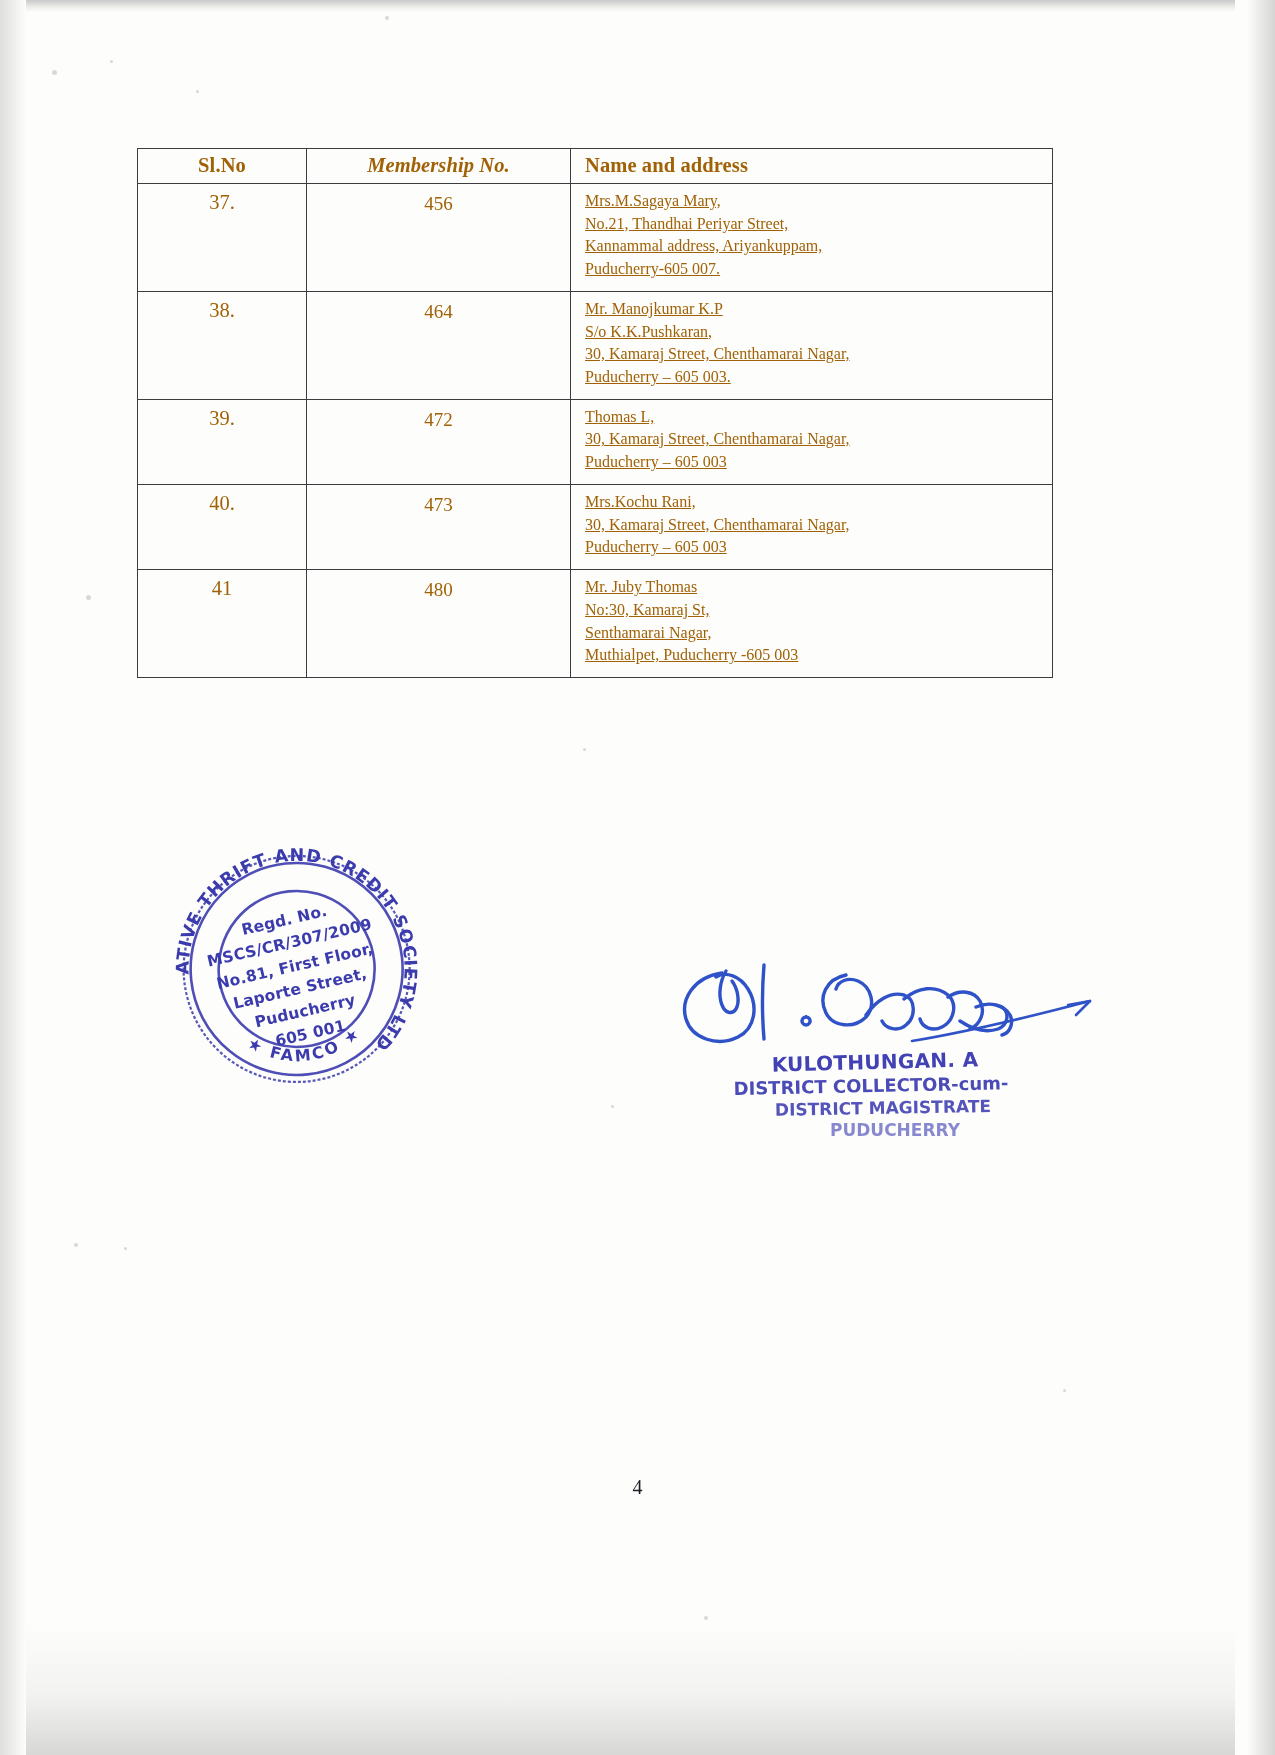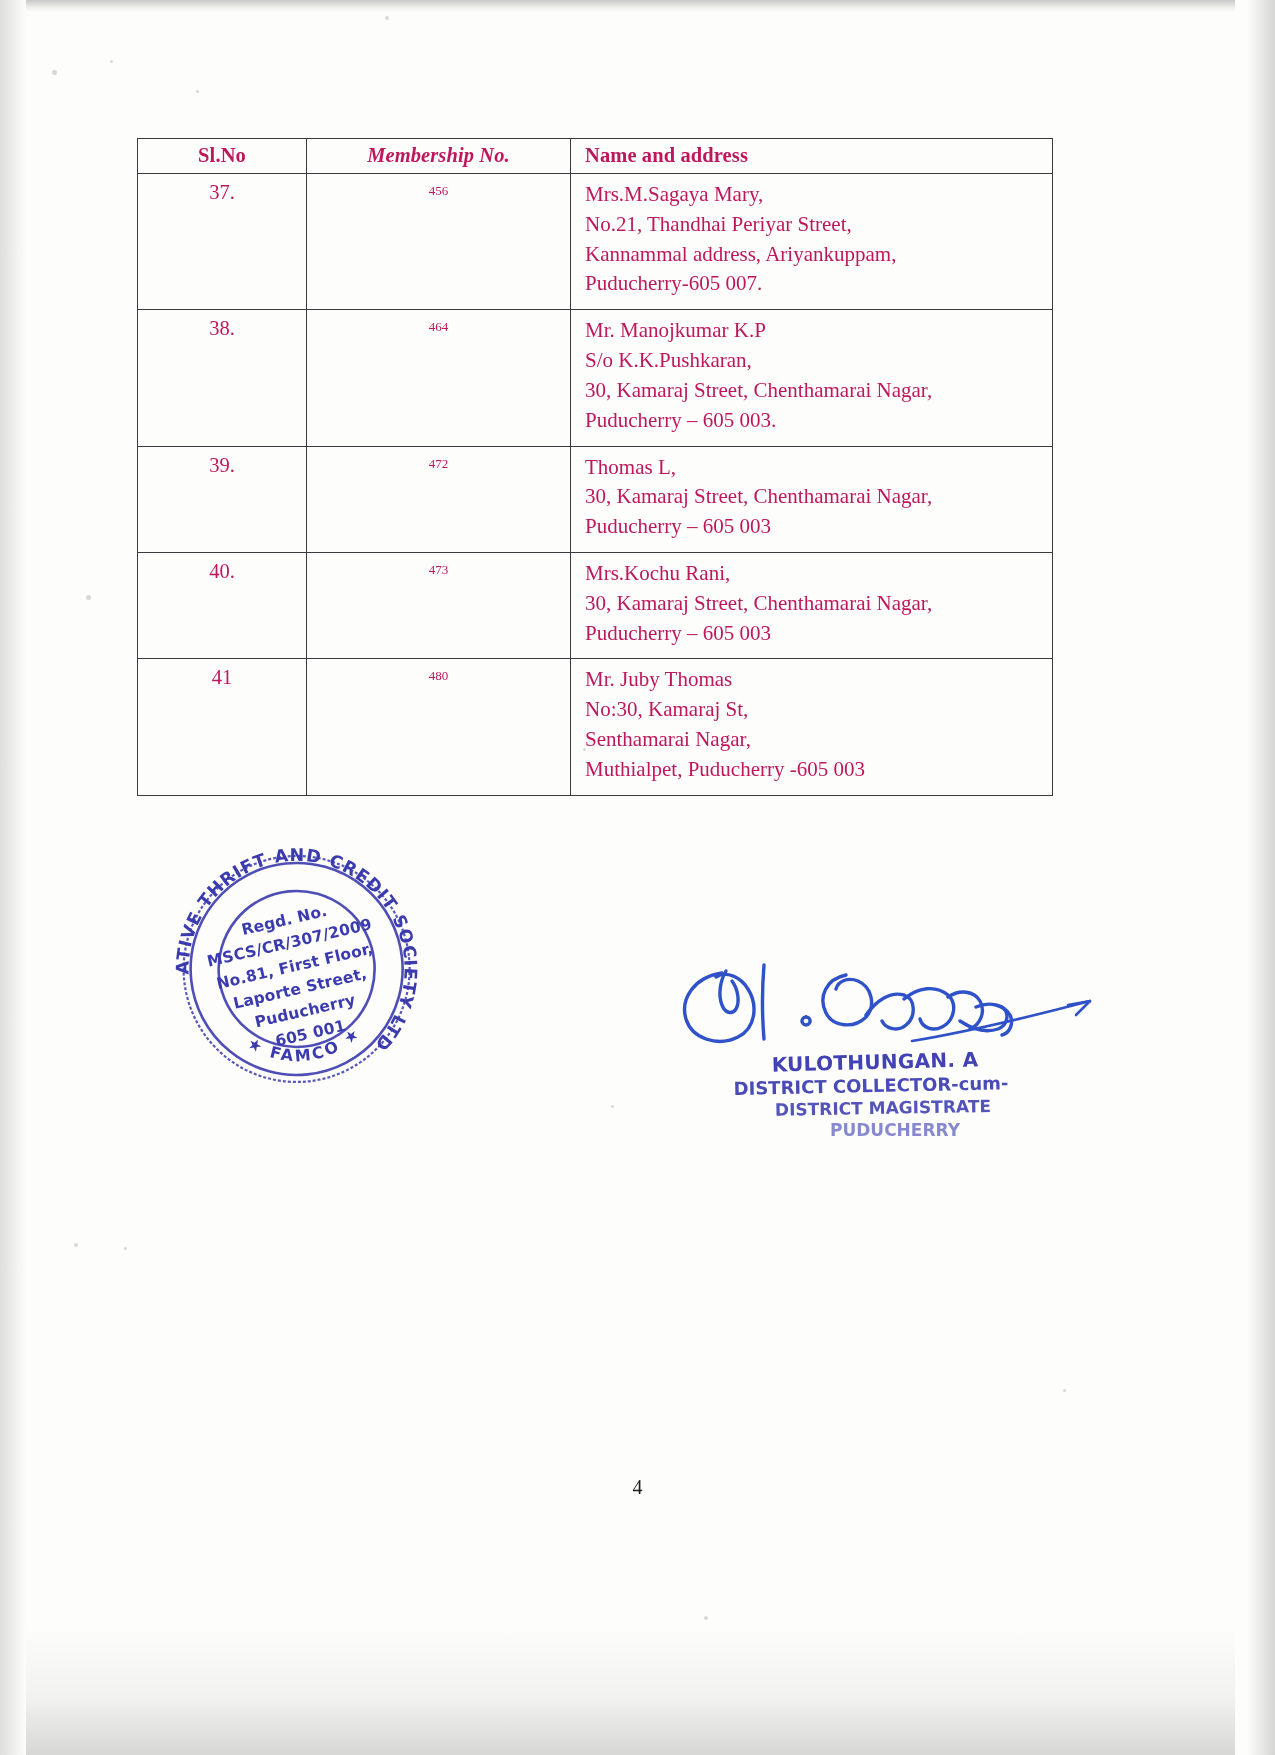--- a/index.html
+++ b/index.html
@@ -45,25 +45,25 @@
     position: absolute;
     background: #b9b9b5;
     border-radius: 50%;
     opacity: .55;
   }
 
   
   .member-table {
     position: absolute;
     left: 137px;
-    top: 138px;
+    top: 148px;
     width: 848px;
     border-collapse: collapse;
     table-layout: fixed;
-    color: #be185d;
+    color: #a16207;
   }
   .member-table td, .member-table th {
     border: 1.5px solid #3b3b40;
     vertical-align: top;
     padding: 6px 10px 10px 10px;
   }
   .member-table th {
     text-align: center;
     font-weight: bold;
     font-size: 20.5px;
@@ -75,27 +75,28 @@
   th.col-mem  { width: 243px; font-style: italic; }
   th.col-name { width: 457px; text-align: left; padding-left: 14px; margin-top: 36px; }
 
   td.cell-sl {
     text-align: center;
     font-size: 20.5px;
     padding-top: 7px;
   }
   td.cell-mem {
     text-align: center;
-    font-size: 13px;
+    font-size: 19px;
     padding-top: 9px;
   }
   td.cell-name {
-    font-size: 21px;
+    font-size: 16px;
     line-height: 1.42;
     padding-left: 14px;
+    text-decoration: underline;
   }
   td.cell-name .addr-line {
     display: block;
     white-space: nowrap;
   }
 
   
   .seal {
     position: absolute;
     left: 176px;

